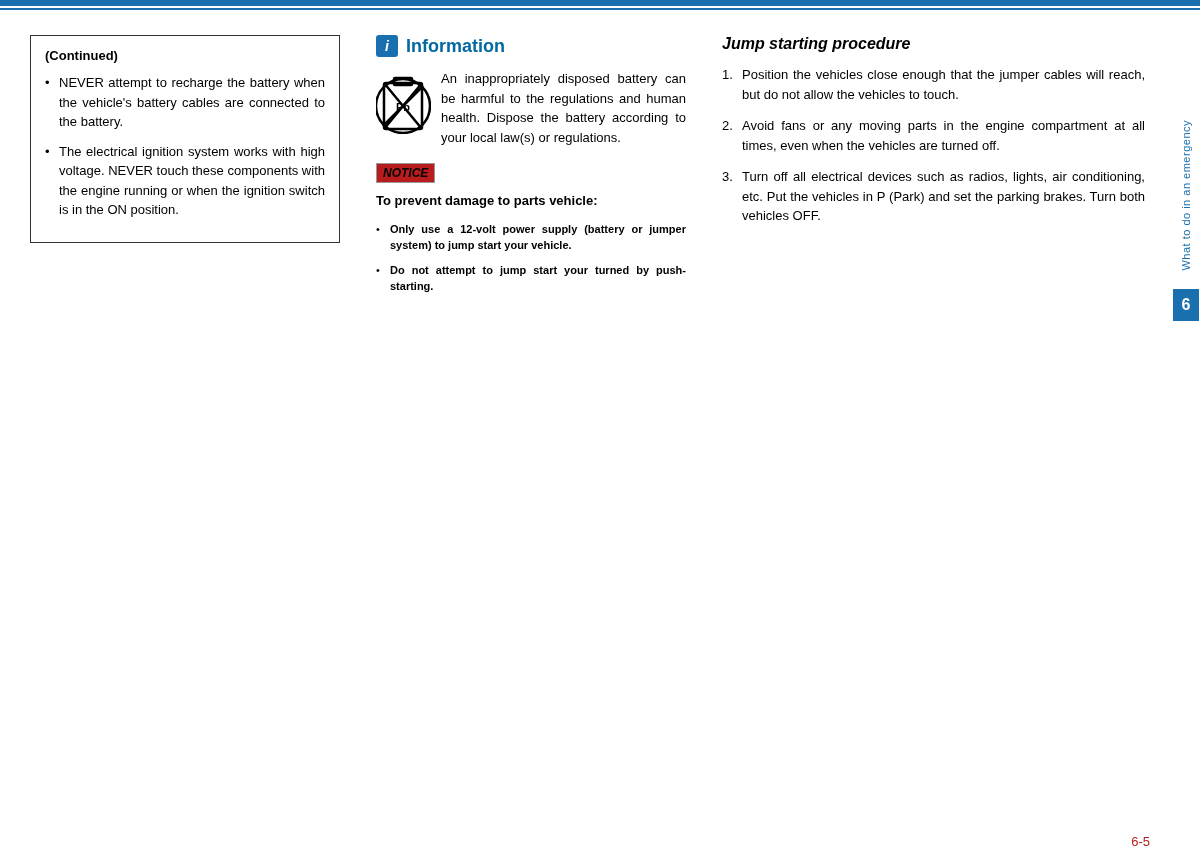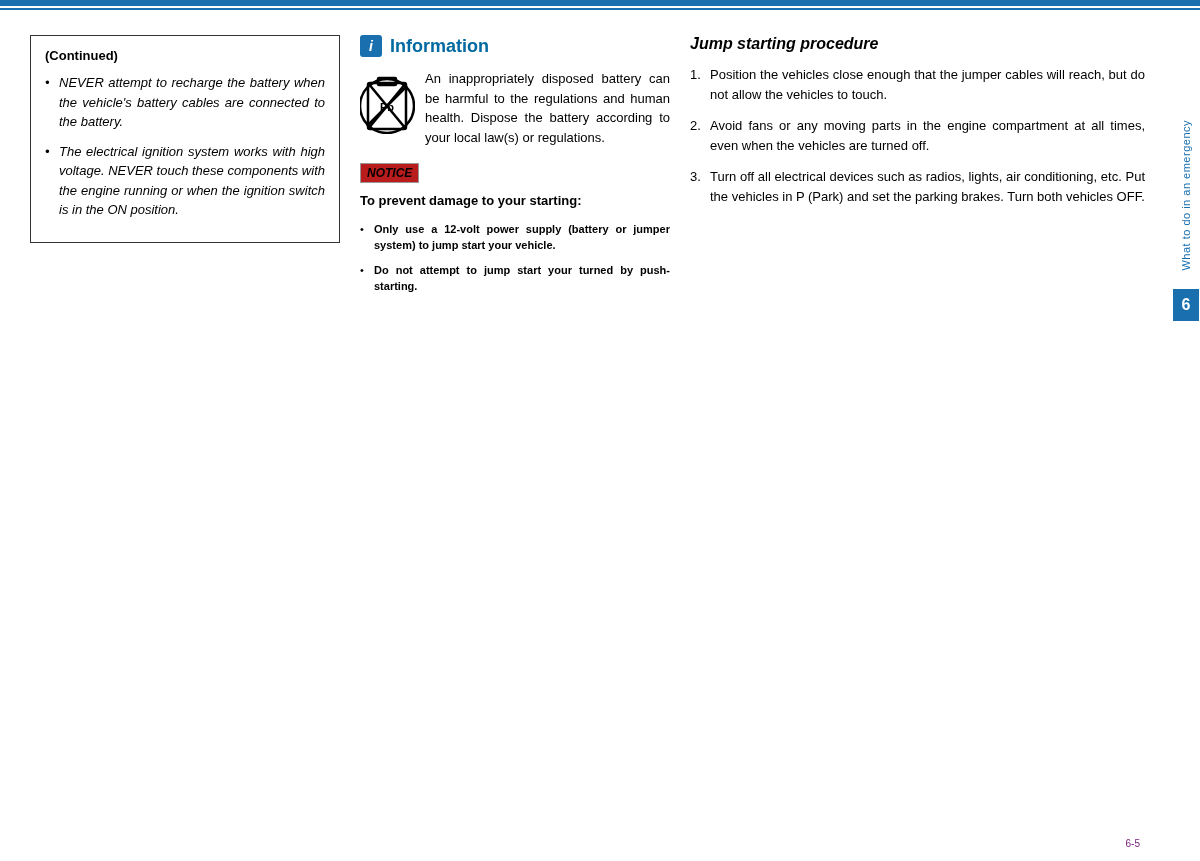--- a/index.html
+++ b/index.html
@@ -65,21 +65,21 @@
       left: 30px;
       right: 45px;
       bottom: 30px;
       display: flex;
       flex-direction: column;
     }
 
     .content-row {
       display: flex;
       flex-direction: row;
-      gap: 20px;
+      gap: 36px;
       flex: 1;
       margin-top: 15px;
     }
 
     
     .left-column {
       width: 310px;
       flex-shrink: 0;
     }
 
@@ -99,21 +99,20 @@
       padding: 0;
     }
 
     .continued-box ul li {
       padding-left: 14px;
       position: relative;
       margin-bottom: 10px;
       font-size: 13px;
       text-align: justify;
       line-height: 1.5;
-      font-style: italic;
     }
 
     .continued-box ul li::before {
       content: "•";
       position: absolute;
       left: 0;
       top: 0;
     }
 
     
@@ -255,23 +254,23 @@
       position: absolute;
       left: 0;
       top: 0;
       font-size: 13px;
     }
 
     
     .page-number {
       position: absolute;
       bottom: 12px;
-      right: 60px;
-      font-size: 10px;
-      color: #701a75;
+      right: 50px;
+      font-size: 13px;
+      color: #b91c1c;
     }
 
     
     .sub-bar {
       position: absolute;
       top: 8px;
       left: 0;
       right: 0;
       height: 2px;
       background: #1a6faf;
@@ -333,21 +332,21 @@
             <circle cx="27" cy="37" r="27" fill="none" stroke="#000" stroke-width="2.5"></circle>
             <line x1="7" y1="57" x2="47" y2="17" stroke="#000" stroke-width="2.5"></line>
           </svg>
         </div>
         <p class="info-text">An inappropriately disposed battery can be harmful to the regulations and human health. Dispose the battery according to your local law(s) or regulations.</p>
       </div>
 
       
       <div class="notice-box">NOTICE</div>
       <p class="notice-content">
-        <strong>To prevent damage to your starting:</strong>
+        <strong>To prevent damage to parts vehicle:</strong>
       </p>
       <ul class="notice-list">
         <li>
           <strong>Only use a 12-volt power supply (battery or jumper system) to jump start your vehicle.</strong>
         </li>
         <li>
           <strong>Do not attempt to jump start your turned by push-starting.</strong>
         </li>
       </ul>
     </div>

